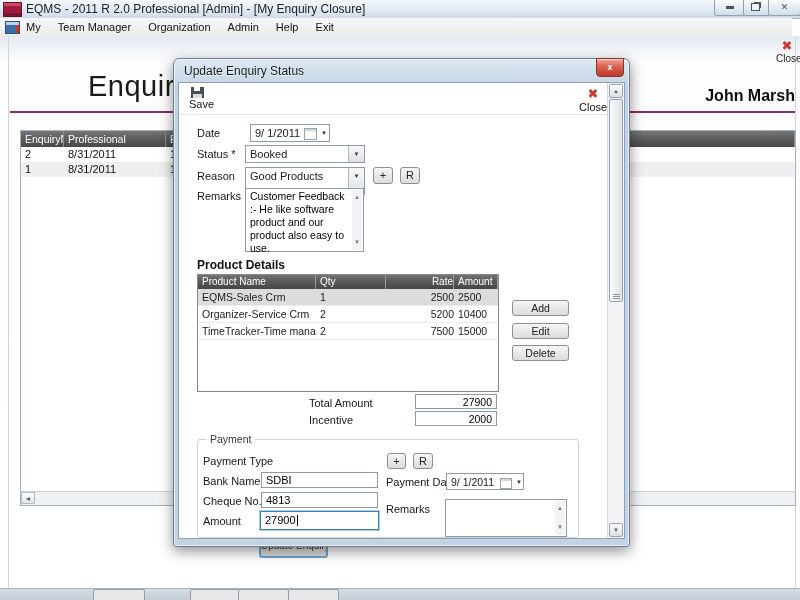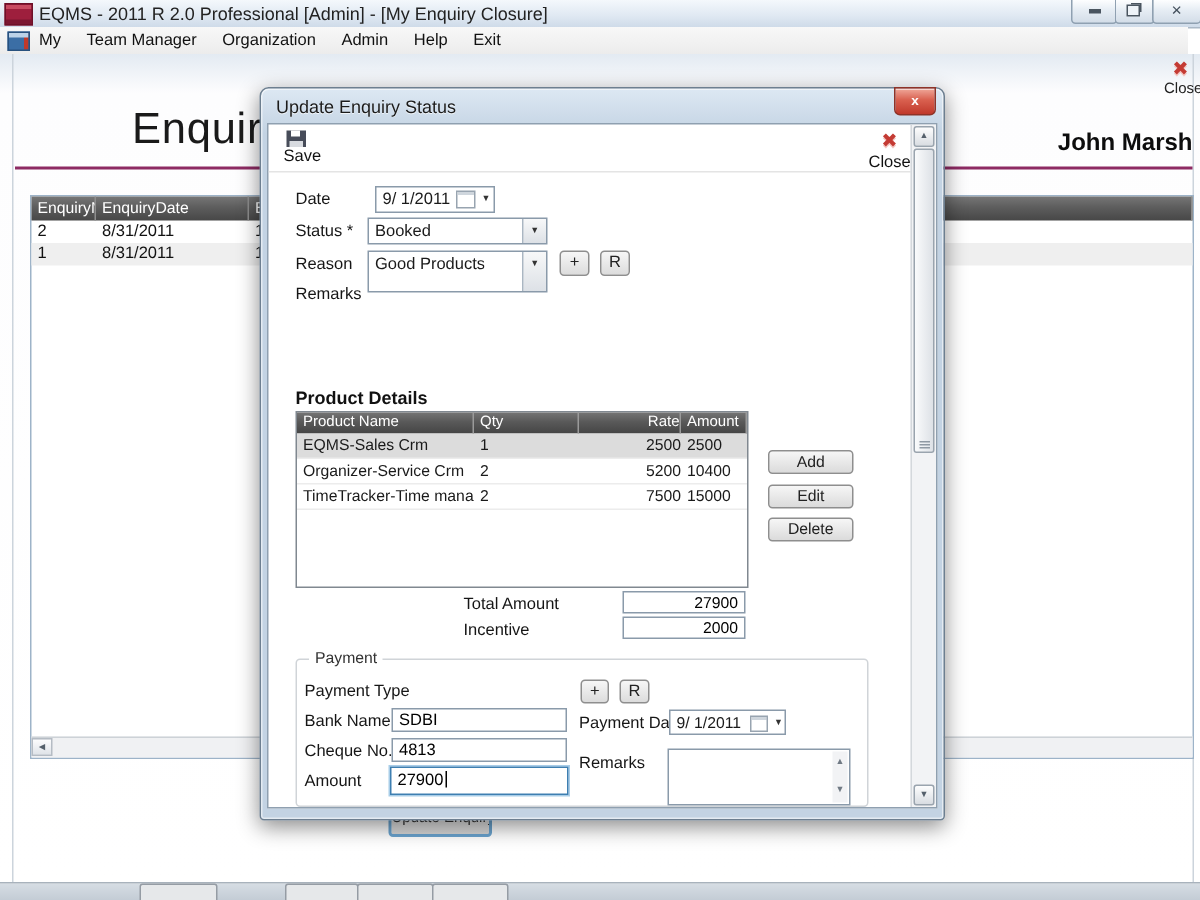--- a/index.html
+++ b/index.html
@@ -159,21 +159,21 @@
   <div class="abs page-title nowrap">
     <span>Enquiry</span>
     <span class="pink">Closure</span>
   </div>
   <div class="abs user-name">John Marsh</div>
   <div class="abs title-rule"></div>
 
   <div class="abs grid">
     <div class="grid-hdr">
       <div class="cell g1 nowrap">EnquiryN</div>
-      <div class="cell g2 nowrap">EnquiryDate</div>
+      <div class="cell g2 nowrap">Professional</div>
       <div class="cell g3 nowrap">EnquiryT</div>
     </div>
     <div class="grid-row">
       <div class="cell g1">2</div>
       <div class="cell g2">8/31/2011</div>
       <div class="cell g3">13:26</div>
     </div>
     <div class="grid-row row-alt">
       <div class="cell g1">1</div>
       <div class="cell g2">8/31/2011</div>
@@ -223,20 +223,27 @@
 
       <div class="abs fld-label" style="left:18px;top:87px;">Reason</div>
       <div class="abs combo" style="left:66px;top:84px;width:120px;height:28px;">
         <span class="val nowrap">Good Products</span>
         <span class="btn"><span>▼</span></span>
       </div>
       <div class="abs mini-btn" style="left:194px;top:84px;width:20px;height:17px;line-height:15px;">+</div>
       <div class="abs mini-btn" style="left:221px;top:84px;width:20px;height:17px;line-height:15px;">R</div>
 
       <div class="abs fld-label" style="left:18px;top:107px;">Remarks</div>
+      <div class="abs txtarea" style="left:66px;top:105px;width:119px;height:64px;">
+        <span>Customer Feedback :- He like software product and our product also easy to use.</span>
+        <span class="ta-arrows">
+          <span class="up">▲</span>
+          <span class="dn">▼</span>
+        </span>
+      </div>
 
       <div class="abs sec-head" style="left:18px;top:175px;">Product Details</div>
       <div class="abs ptable" style="left:18px;top:191px;width:300px;height:116px;">
         <div class="pt-hdr">
           <div class="cell c1 nowrap">Product Name</div>
           <div class="cell c2 nowrap">Qty</div>
           <div class="cell c3 nowrap">Rate</div>
           <div class="cell c4 nowrap">Amount</div>
         </div>
         <div class="pt-row pt-sel">

